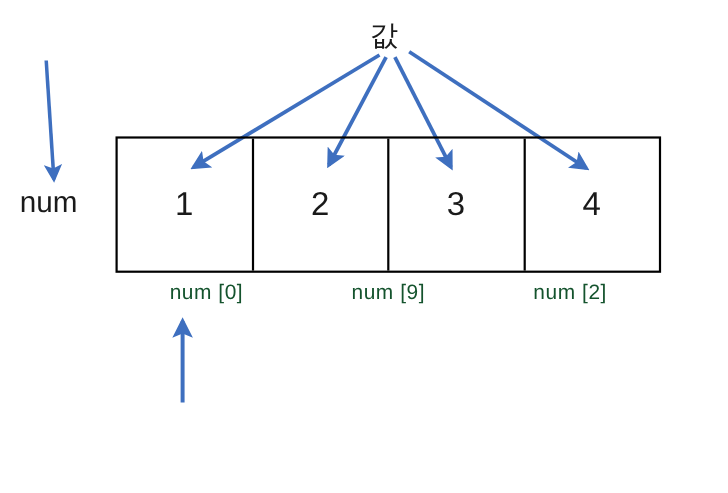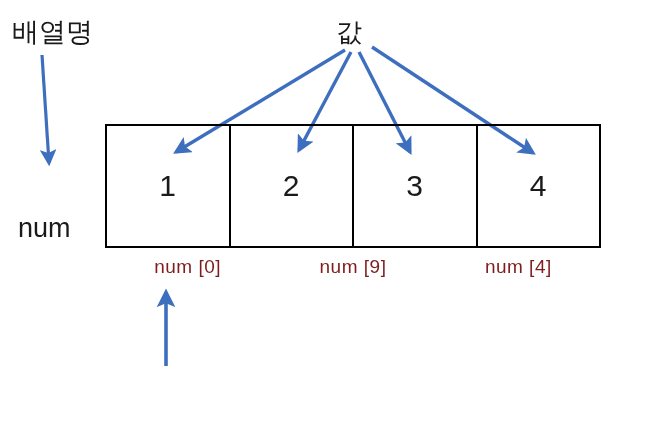--- a/index.html
+++ b/index.html
@@ -63,42 +63,41 @@
     left: 105px;
     top: 252px;
     width: 496px;
     height: 30px;
     display: flex;
   }
   .index-label {
     flex: 1 1 0;
     text-align: center;
     font-size: 19px;
-    color: #7f1d1d;
+    color: #14532d;
     line-height: 30px;
     letter-spacing: 0.5px;
   }
 
   
   .anno {
     position: absolute;
     color: #1a1a1a;
     line-height: 1.1;
     white-space: nowrap;
   }
   #anno-array-name {
     left: 12px;
     top: 18px;
     font-size: 27px;
   }
   #anno-num {
     left: 18px;
     top: 170px;
     font-size: 27px;
-    margin-top: 44px;
   }
   #anno-value {
     left: 336px;
     top: 18px;
     font-size: 26px;
   }
   #anno-element {
     left: 100px;
     top: 366px;
     font-size: 27px;
@@ -134,21 +133,20 @@
 
     <g>
       <line x1="372" y1="47" x2="533" y2="153" stroke="#3E6FBF" stroke-width="3.4" marker-end="url(#ah)"></line>
     </g>
 
     <g>
       <line x1="166" y1="366" x2="166" y2="292" stroke="#3E6FBF" stroke-width="3.6" marker-end="url(#ah)"></line>
     </g>
   </svg>
 
-  <div class="anno" id="anno-array-name">배열명</div>
 
   <div class="anno" id="anno-num">num</div>
 
   <div class="anno" id="anno-value">값</div>
 
 
   <div class="array-box">
     <div class="array-cell">
       <span class="cell-value">1</span>
     </div>
@@ -159,16 +157,16 @@
       <span class="cell-value">3</span>
     </div>
     <div class="array-cell">
       <span class="cell-value">4</span>
     </div>
   </div>
 
   <div class="index-row">
     <div class="index-label">num [0]</div>
     <div class="index-label">num [9]</div>
-    <div class="index-label">num [4]</div>
+    <div class="index-label">num [2]</div>
   </div>
 
 </div>
 
 </body></html>

